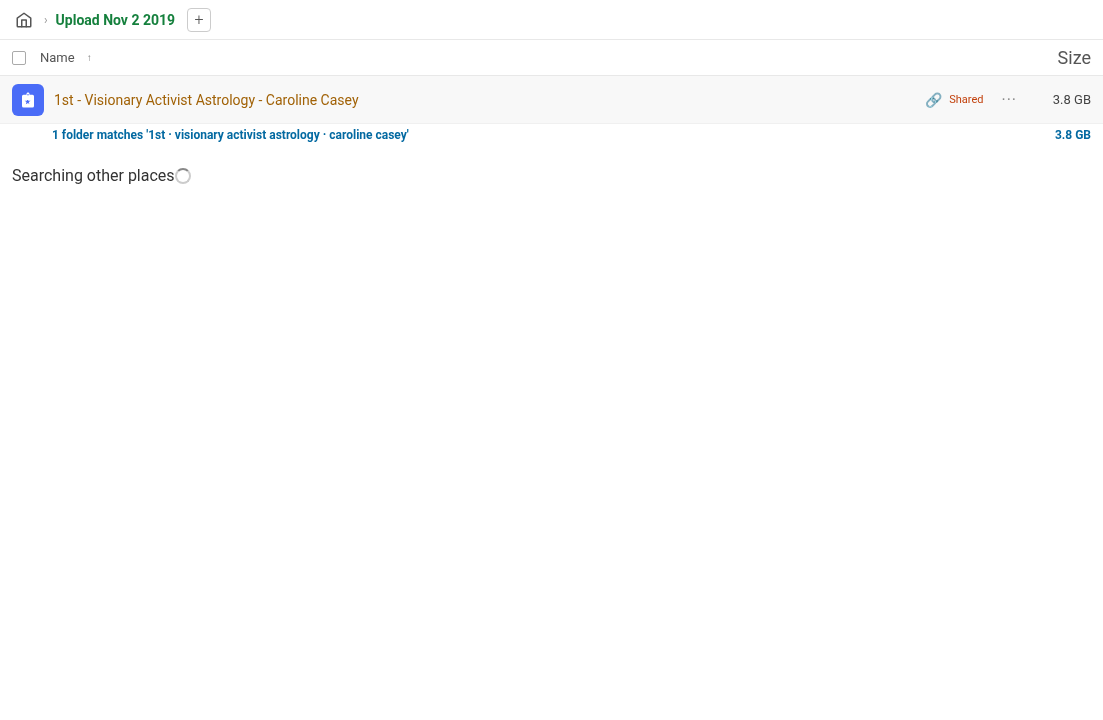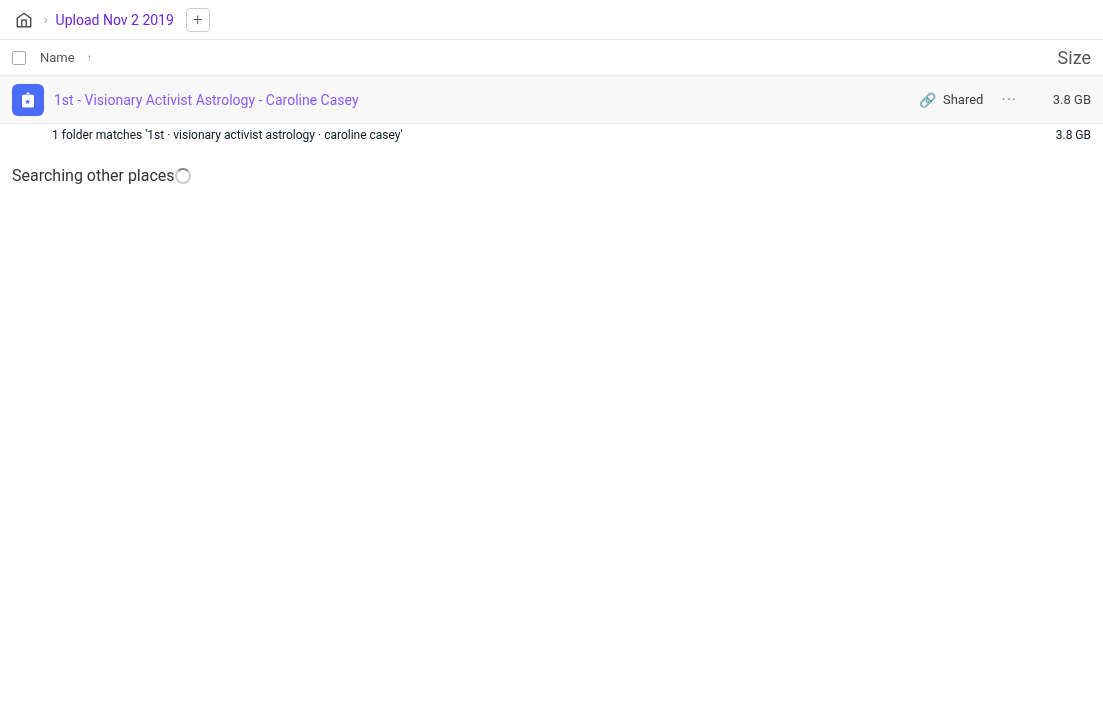--- a/index.html
+++ b/index.html
@@ -37,22 +37,22 @@
       color: #555;
     }
 
     .breadcrumb-arrow {
       color: #999;
       font-size: 12px;
     }
 
     .breadcrumb-title {
       font-size: 14px;
-      color: #6d28d9;
-      font-weight: 400;
+      color: #15803d;
+      font-weight: 700;
     }
 
     .add-btn {
       width: 24px;
       height: 24px;
       display: flex;
       align-items: center;
       justify-content: center;
       border: 1.5px solid #ccc;
       border-radius: 4px;
@@ -132,38 +132,38 @@
 
     .file-icon svg {
       width: 18px;
       height: 18px;
       fill: white;
     }
 
     .file-name {
       flex: 1;
       font-size: 14px;
-      color: #8b5cf6;
+      color: #a16207;
     }
 
     .shared-area {
       display: flex;
       align-items: center;
       gap: 6px;
       margin-right: 12px;
     }
 
     .link-icon {
       color: #888;
       font-size: 14px;
     }
 
     .shared-label {
-      font-size: 13px;
-      color: #404040;
+      font-size: 11px;
+      color: #c2410c;
       text-align: center;
     }
 
     .more-btn {
       color: #888;
       font-size: 16px;
       cursor: pointer;
       padding: 4px 6px;
       border-radius: 4px;
       letter-spacing: 1px;
@@ -177,21 +177,22 @@
       text-align: right;
     }
 
     
     .match-line {
       display: flex;
       align-items: flex-end;
       justify-content: space-between;
       padding: 4px 12px 4px 52px;
       font-size: 12px;
-      color: #0f172a;
+      color: #0369a1;
+      font-weight: bold;
     }
 
     
     .searching-section {
       padding: 20px 12px;
       display: flex;
       align-items: center;
       gap: 0;
     }
 

